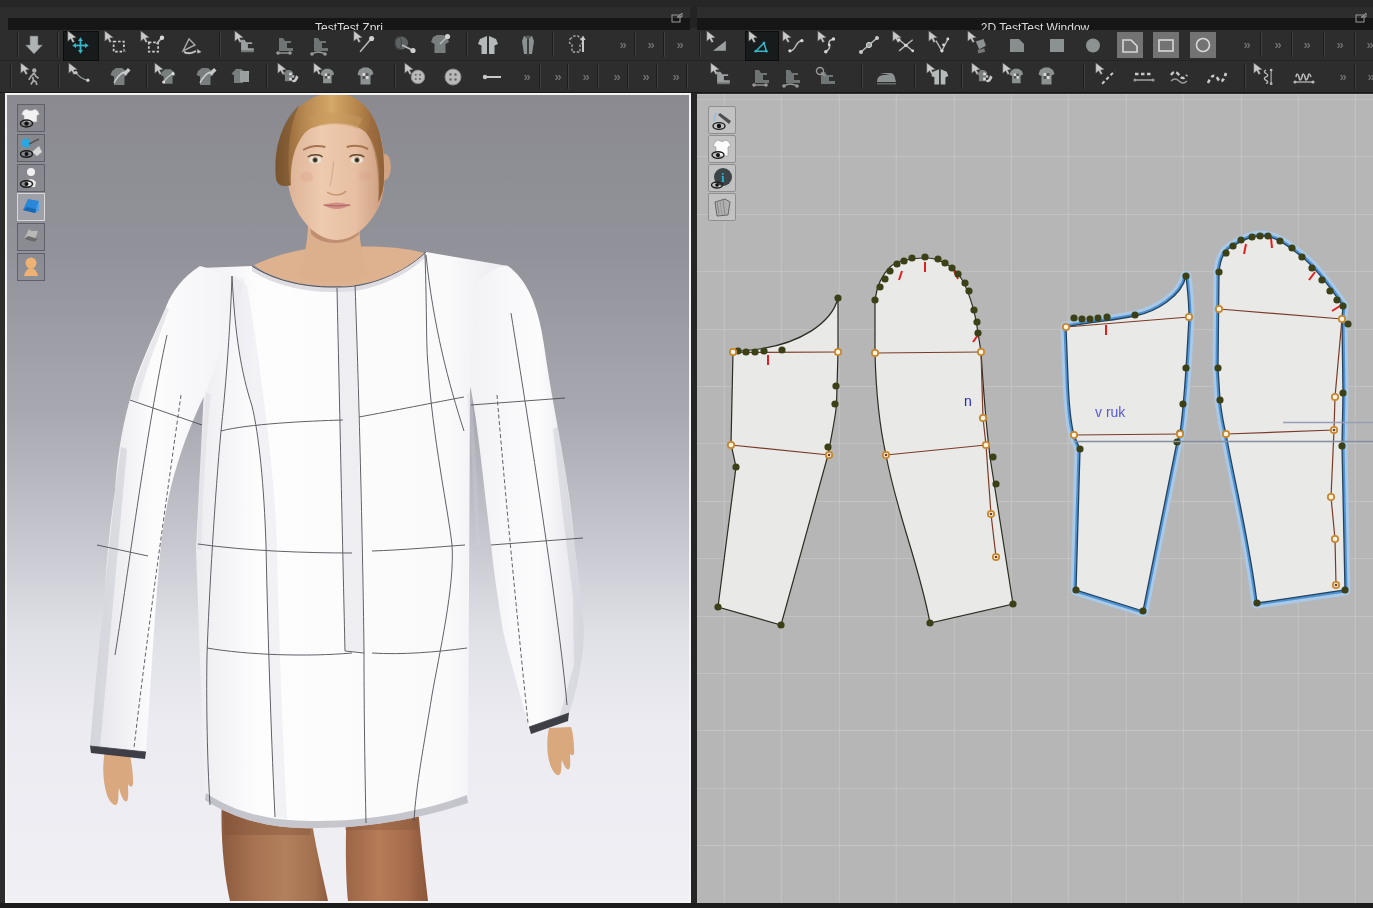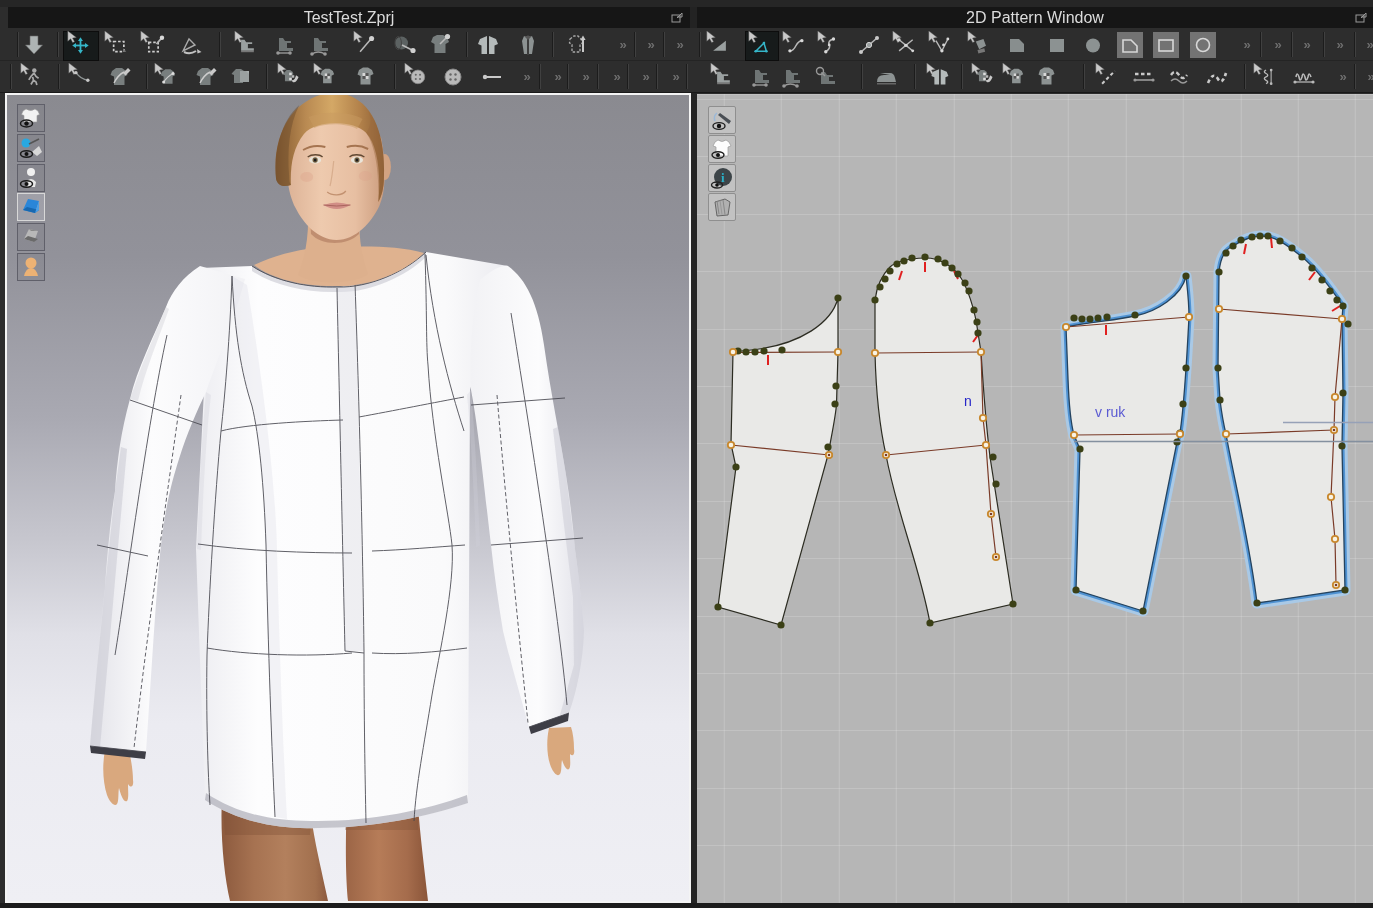--- a/index.html
+++ b/index.html
@@ -1,29 +1,29 @@
 <!DOCTYPE html>
 <html><head>
 <meta charset="utf-8">
 <style>
   html,body{margin:0;padding:0;background:#2d2d2d;}
   body{width:1373px;height:908px;position:relative;overflow:hidden;font-family:"Liberation Sans",sans-serif;}
   .abs{position:absolute;}
-  .titlebar{position:absolute;top:7px;height:21px;background:#161616;color:#dcdcdc;font-size:16px;text-align:center;line-height:21px;}
+  .titlebar{position:absolute;top:18px;height:21px;background:#161616;color:#dcdcdc;font-size:12px;text-align:center;line-height:21px;}
   .tb{position:absolute;width:28px;height:28px;}
   .sep{position:absolute;width:1px;background:#1c1c1c;border-right:1px solid #404040;}
   .chev{position:absolute;color:#6e6e6e;font-size:13px;font-weight:bold;width:20px;text-align:center;}
 </style>
 </head>
 <body>
 
 <div class="abs" style="left:0;top:0;width:1373px;height:7px;background:#262626"></div>
 
 <div class="titlebar" style="left:8px;width:682px;">TestTest.Zprj</div>
-<div class="titlebar" style="left:697px;width:676px;">2D Pattern Window</div>
+<div class="titlebar" style="left:697px;width:676px;">2D TestTest Window</div>
 <div class="abs" style="left:690px;top:7px;width:7px;height:21px;background:#232323"></div>
 
 <svg class="abs" style="left:671px;top:12px" width="12" height="12">
     <rect x="1" y="3" width="8" height="7" fill="none" stroke="#9a9a9a"></rect>
     <path d="M6 5 L11 5 L11 1 M11 1 L6 6" stroke="#9a9a9a" fill="none"></path>
   </svg>
 <svg class="abs" style="left:1355px;top:12px" width="12" height="12">
     <rect x="1" y="3" width="8" height="7" fill="none" stroke="#9a9a9a"></rect>
     <path d="M6 5 L11 5 L11 1 M11 1 L6 6" stroke="#9a9a9a" fill="none"></path>
   </svg>

